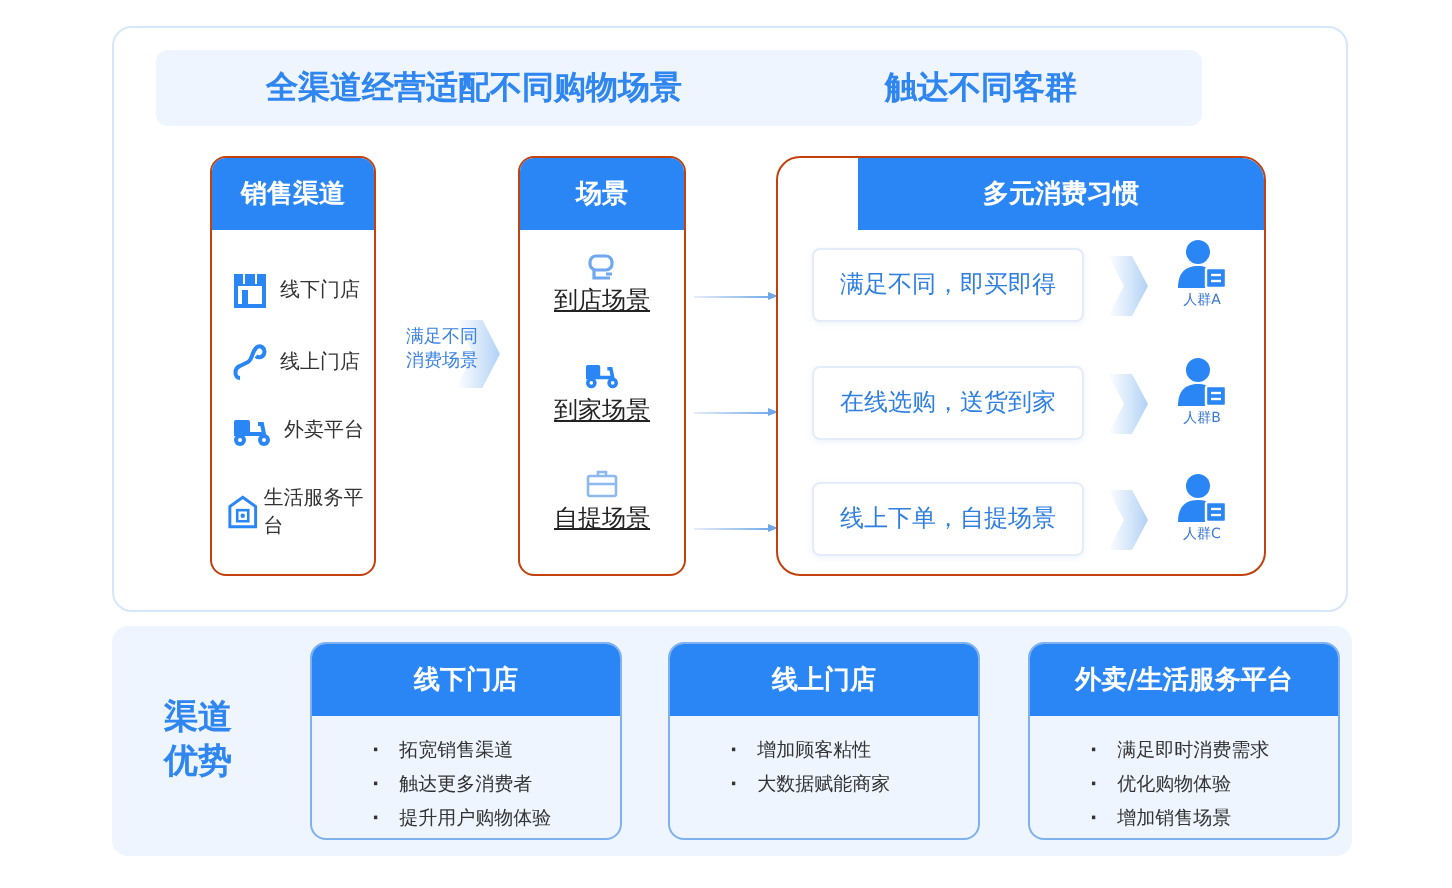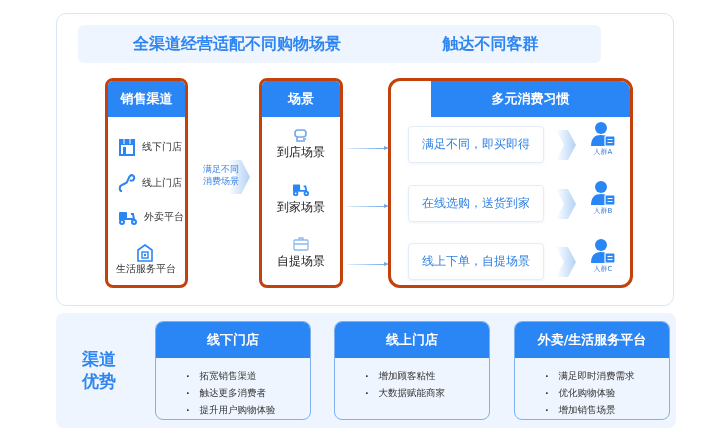--- a/index.html
+++ b/index.html
@@ -1,24 +1,24 @@
 <!DOCTYPE html>
 <html><head>
 <meta charset="utf-8">
 <style>
   * { box-sizing: border-box; margin: 0; padding: 0; }
   body { width: 726px; height: 444px; background: #ffffff; font-family: "DejaVu Sans", "Liberation Sans", sans-serif; position: relative; overflow: hidden; }
   .abs { position: absolute; }
   .top-frame { left: 56px; top: 13px; width: 618px; height: 293px; border: 1px solid #d6e6fb; border-radius: 10px; background: #fff; }
   .banner { top: 25px; height: 38px; background: #eef5fe; border-radius: 6px; color: #2f86f0; font-size: 16px; font-weight: bold; display: flex; align-items: center; justify-content: center; }
-  .card { background: #fff; border: 3px solid #c2410c; border-radius: 8px; overflow: hidden; }
+  .card { background: #fff; border: 1px solid #c2410c; border-radius: 8px; overflow: hidden; }
   .card-head { height: 36px; background: #2a86f5; color: #fff; font-weight: bold; font-size: 13px; display: flex; align-items: center; justify-content: center; }
   .ch-item { position: absolute; left: 10px; display: flex; align-items: center; font-size: 10px; color: #333; }
   .ch-item svg { margin-right: 6px; }
-  .sc-item { position: absolute; left: 0; width: 100%; display: flex; flex-direction: column; align-items: center; font-size: 12px; color: #222; }
+  .sc-item { position: absolute; left: 0; width: 100%; display: flex; flex-direction: column; align-items: center; font-size: 12px; color: #222; text-decoration: underline; }
   .habit-box { position: absolute; left: 17px; width: 136px; height: 37px; border: 1px solid #e3ecf8; border-radius: 4px; background: #fff; color: #2f7fe0; font-size: 12px; display: flex; align-items: center; justify-content: center; box-shadow: 0 1px 3px rgba(40,100,200,0.08); }
   .person { position: absolute; left: 197px; width: 30px; display: flex; flex-direction: column; align-items: center; font-size: 7px; color: #3a79d6; }
   .line { position: absolute; height: 1px; background: linear-gradient(90deg, rgba(120,170,230,0.2), #6ea8e8); }
   .line::after { content: ""; position: absolute; right: -2px; top: -2px; border-left: 5px solid #6ea8e8; border-top: 2.5px solid transparent; border-bottom: 2.5px solid transparent; }
   .chev { position: absolute; width: 20px; height: 30px; background: linear-gradient(90deg, rgba(200,222,248,0), rgba(170,205,245,0.9)); clip-path: polygon(0 0, 60% 0, 100% 50%, 60% 100%, 0 100%, 40% 50%); }
   .bottom-frame { left: 56px; top: 313px; width: 620px; height: 115px; background: #eef5fe; border-radius: 8px; }
   .adv-card { position: absolute; top: 8px; width: 156px; height: 99px; border: 1px solid #7fb1ef; border-radius: 8px; background: #eef5fe; overflow: hidden; }
   .adv-head { height: 36px; background: #2a86f5; color: #fff; font-weight: bold; font-size: 13px; display: flex; align-items: center; justify-content: center; }
   .adv-list { list-style: none; padding: 9px 0 0 30px; }
   .adv-list li { font-size: 9.5px; color: #333; height: 17px; line-height: 17px; }
@@ -54,21 +54,21 @@
     <svg width="20" height="18" viewBox="0 0 20 18">
         <rect x="1" y="4" width="8" height="7" rx="1" fill="#2a86f5"></rect>
         <path d="M1 11 H16 L15 6 H13" fill="none" stroke="#2a86f5" stroke-width="2"></path>
         <circle cx="4" cy="14" r="3" fill="#2a86f5"></circle>
         <circle cx="16" cy="14" r="3" fill="#2a86f5"></circle>
         <circle cx="4" cy="14" r="1" fill="#fff"></circle>
         <circle cx="16" cy="14" r="1" fill="#fff"></circle>
       </svg>
     <span>外卖平台</span>
   </div>
-  <div class="ch-item" style="top:163px; left:8px;flex-direction:column;">
+  <div class="ch-item" style="top:163px; left:8px;">
     <svg width="16" height="18" viewBox="0 0 16 18" style="margin-right:3px;">
         <path d="M8 1 L15 6 L15 17 L1 17 L1 6 Z" fill="none" stroke="#2a86f5" stroke-width="1.6"></path>
         <rect x="5" y="8" width="6" height="6" fill="none" stroke="#2a86f5" stroke-width="1.4"></rect>
         <circle cx="8" cy="11" r="1.2" fill="#2a86f5"></circle>
       </svg>
     <span>生活服务平台</span>
   </div>
 </div>
 
 <div class="chev" style="left:228px; top:160px; width:22px; height:34px;"></div>

